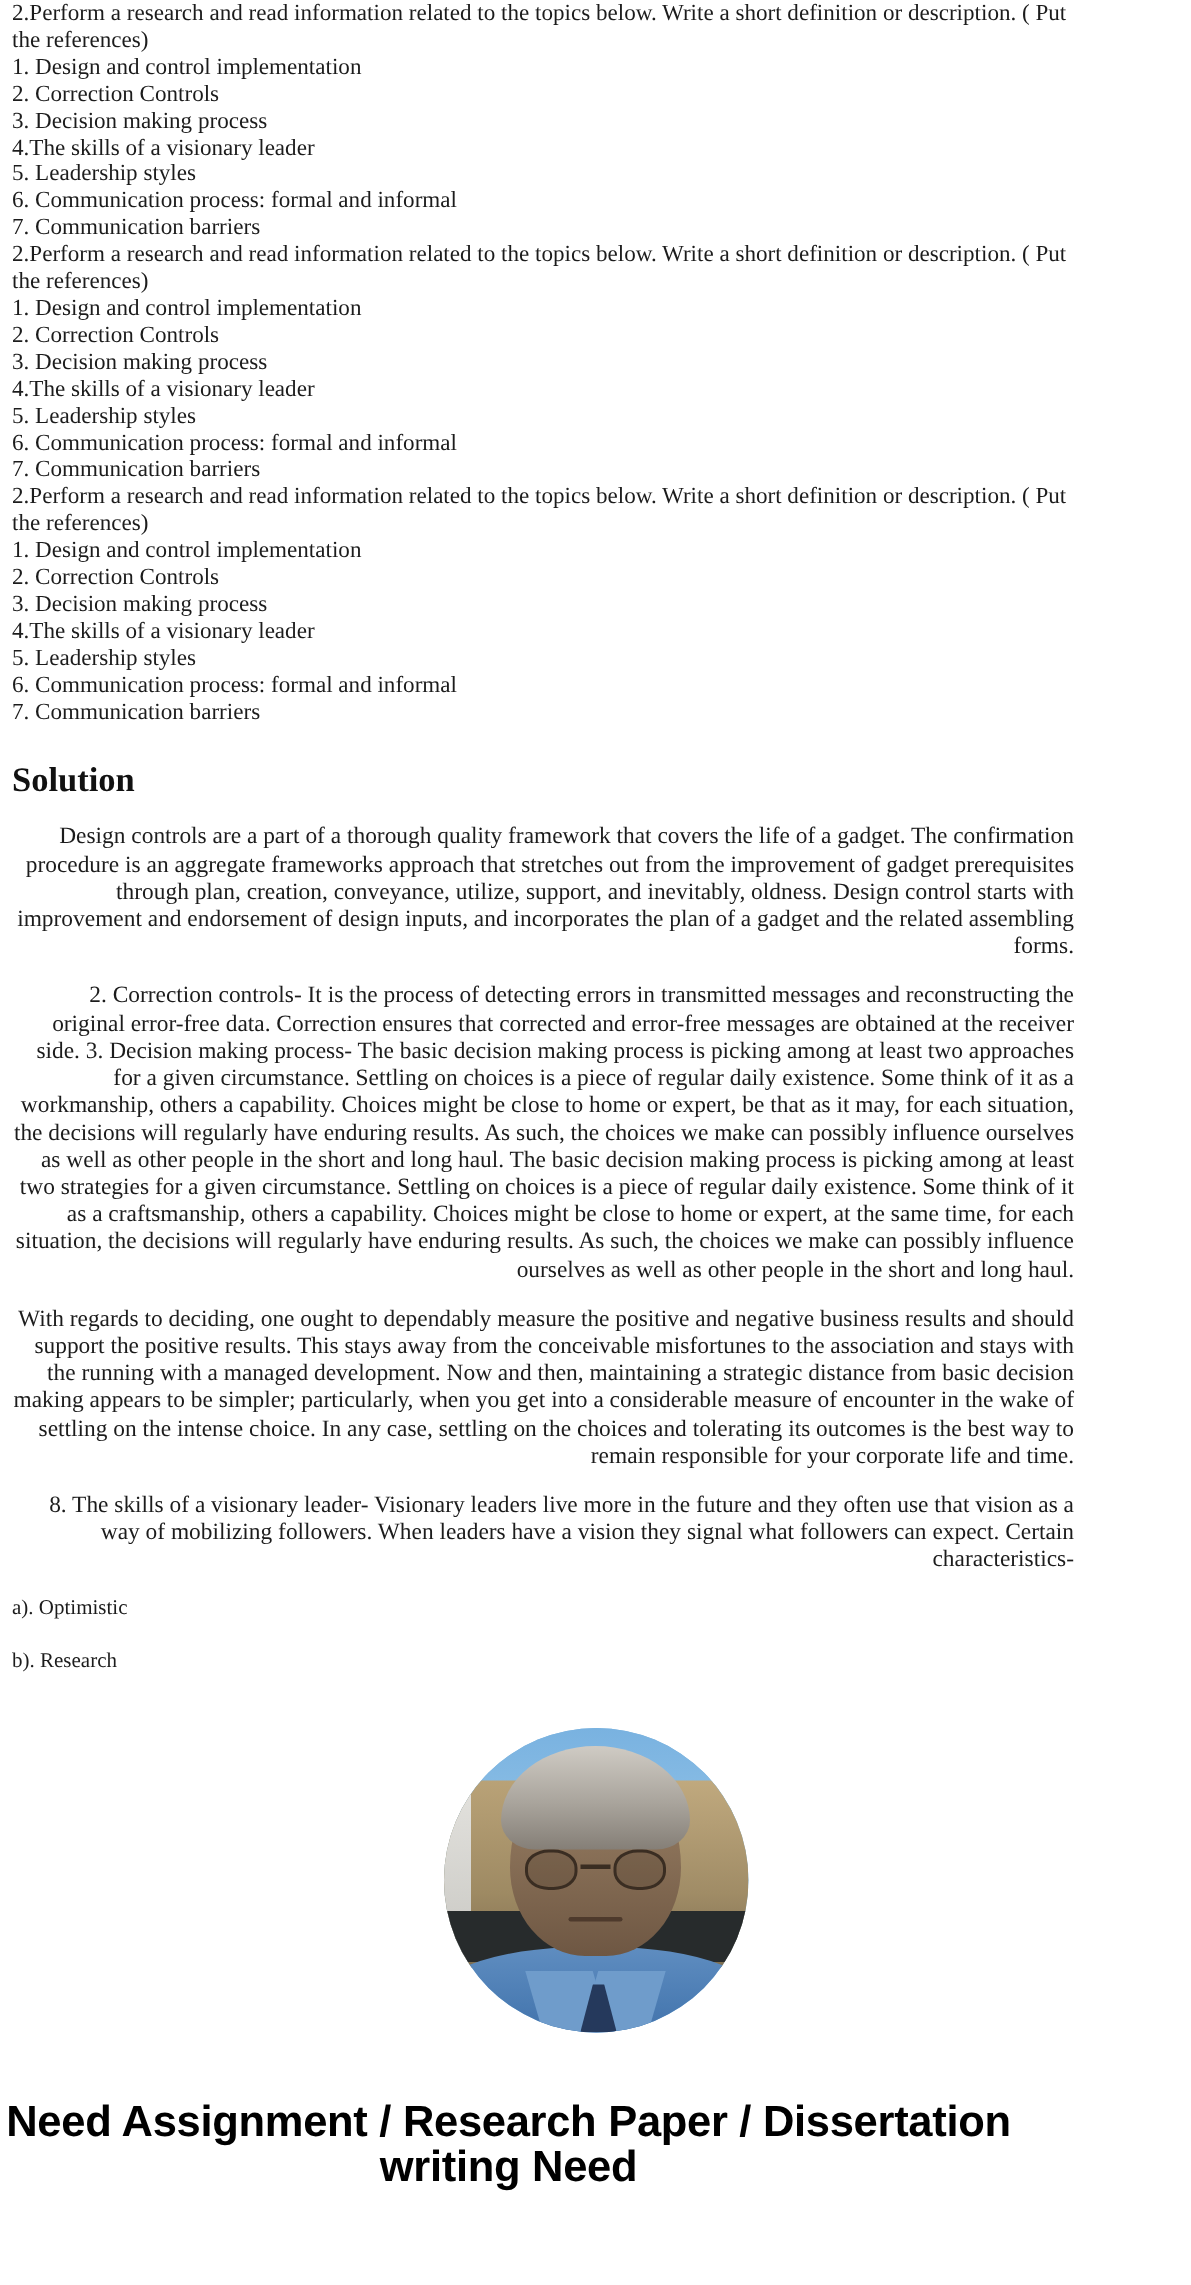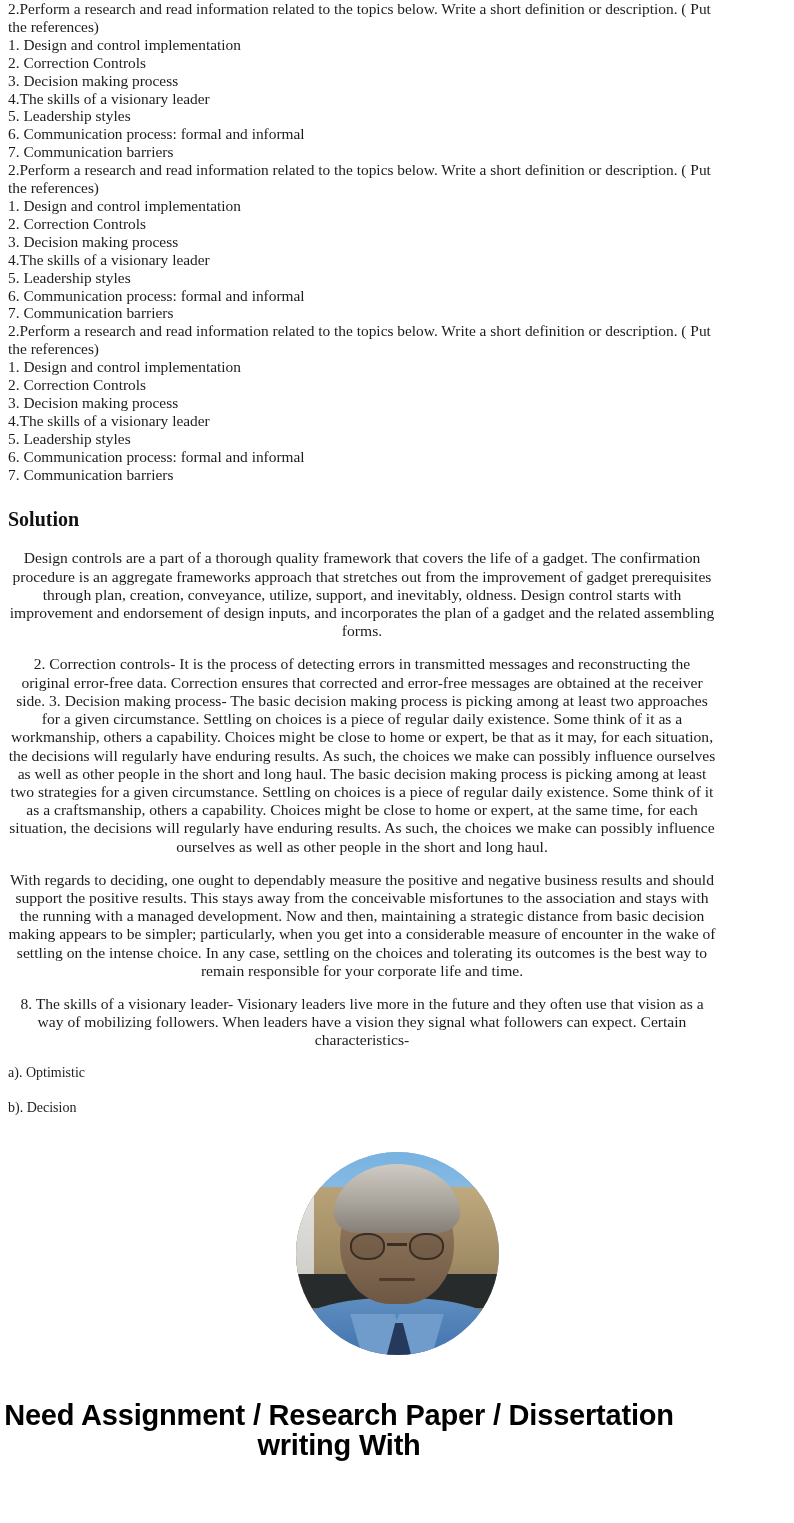--- a/index.html
+++ b/index.html
@@ -39,33 +39,33 @@
     margin: 0;
     padding: 0;
     font-family: Liberation Serif, serif;
   }
   .prompt-block .pb-intro {
     margin: 0;
     padding: 0;
   }
 
   h2.solution-heading {
-    font-size: 20px;
+    font-size: 23px;
     line-height: 21px;
     font-weight: bold;
     margin: 26px 0 19px 0;
     font-family: "Liberation Serif", "DejaVu Serif", serif;
     color: #111111;
   }
 
   p.body-para {
     font-size: 15.6px;
     line-height: 18.2px;
     margin: 0 0 15px 0;
-    text-align: center;
+    text-align: right;
     color: #1c1c1c;
   }
   p.body-para.tight { margin-bottom: 14px; }
 
   p.char-item {
     font-size: 14px;
     line-height: 18.2px;
     margin: 0 0 17px 0;
     color: #1c1c1c;
   }
@@ -288,21 +288,21 @@
   <p class="body-para">Design controls are a part of a thorough quality framework that covers the life of a gadget. The confirmation procedure is an aggregate frameworks approach that stretches out from the improvement of gadget prerequisites through plan, creation, conveyance, utilize, support, and inevitably, oldness. Design control starts with improvement and endorsement of design inputs, and incorporates the plan of a gadget and the related assembling forms.</p>
 
   <p class="body-para">2. Correction controls- It is the process of detecting errors in transmitted messages and reconstructing the original error-free data. Correction ensures that corrected and error-free messages are obtained at the receiver side. 3. Decision making process- The basic decision making process is picking among at least two approaches for a given circumstance. Settling on choices is a piece of regular daily existence. Some think of it as a workmanship, others a capability. Choices might be close to home or expert, be that as it may, for each situation, the decisions will regularly have enduring results. As such, the choices we make can possibly influence ourselves as well as other people in the short and long haul. The basic decision making process is picking among at least two strategies for a given circumstance. Settling on choices is a piece of regular daily existence. Some think of it as a craftsmanship, others a capability. Choices might be close to home or expert, at the same time, for each situation, the decisions will regularly have enduring results. As such, the choices we make can possibly influence ourselves as well as other people in the short and long haul.</p>
 
   <p class="body-para">With regards to deciding, one ought to dependably measure the positive and negative business results and should support the positive results. This stays away from the conceivable misfortunes to the association and stays with the running with a managed development. Now and then, maintaining a strategic distance from basic decision making appears to be simpler; particularly, when you get into a considerable measure of encounter in the wake of settling on the intense choice. In any case, settling on the choices and tolerating its outcomes is the best way to remain responsible for your corporate life and time.</p>
 
   <p class="body-para tight">8. The skills of a visionary leader- Visionary leaders live more in the future and they often use that vision as a way of mobilizing followers. When leaders have a vision they signal what followers can expect. Certain characteristics-</p>
 
   <p class="char-item">a). Optimistic</p>
 
-  <p class="char-item">b). Decision</p>
+  <p class="char-item">b). Research</p>
 
   <p class="char-item">c). Optimistic</p>
 
   <p class="char-item">d). Acceptance of changes</p>
 
 </div>
 
 <div class="avatar-wrap">
   <div class="avatar">
     <div class="av-sky"></div>
@@ -319,14 +319,14 @@
     <div class="av-hair"></div>
     <div class="av-glass-l"></div>
     <div class="av-glass-r"></div>
     <div class="av-bridge"></div>
     <div class="av-mouth"></div>
   </div>
 </div>
 
 <div class="promo">
   <div class="promo-line-1">Need Assignment / Research Paper / Dissertation</div>
-  <div class="promo-line-2">writing With</div>
+  <div class="promo-line-2">writing Need</div>
 </div>
 
 </body></html>

